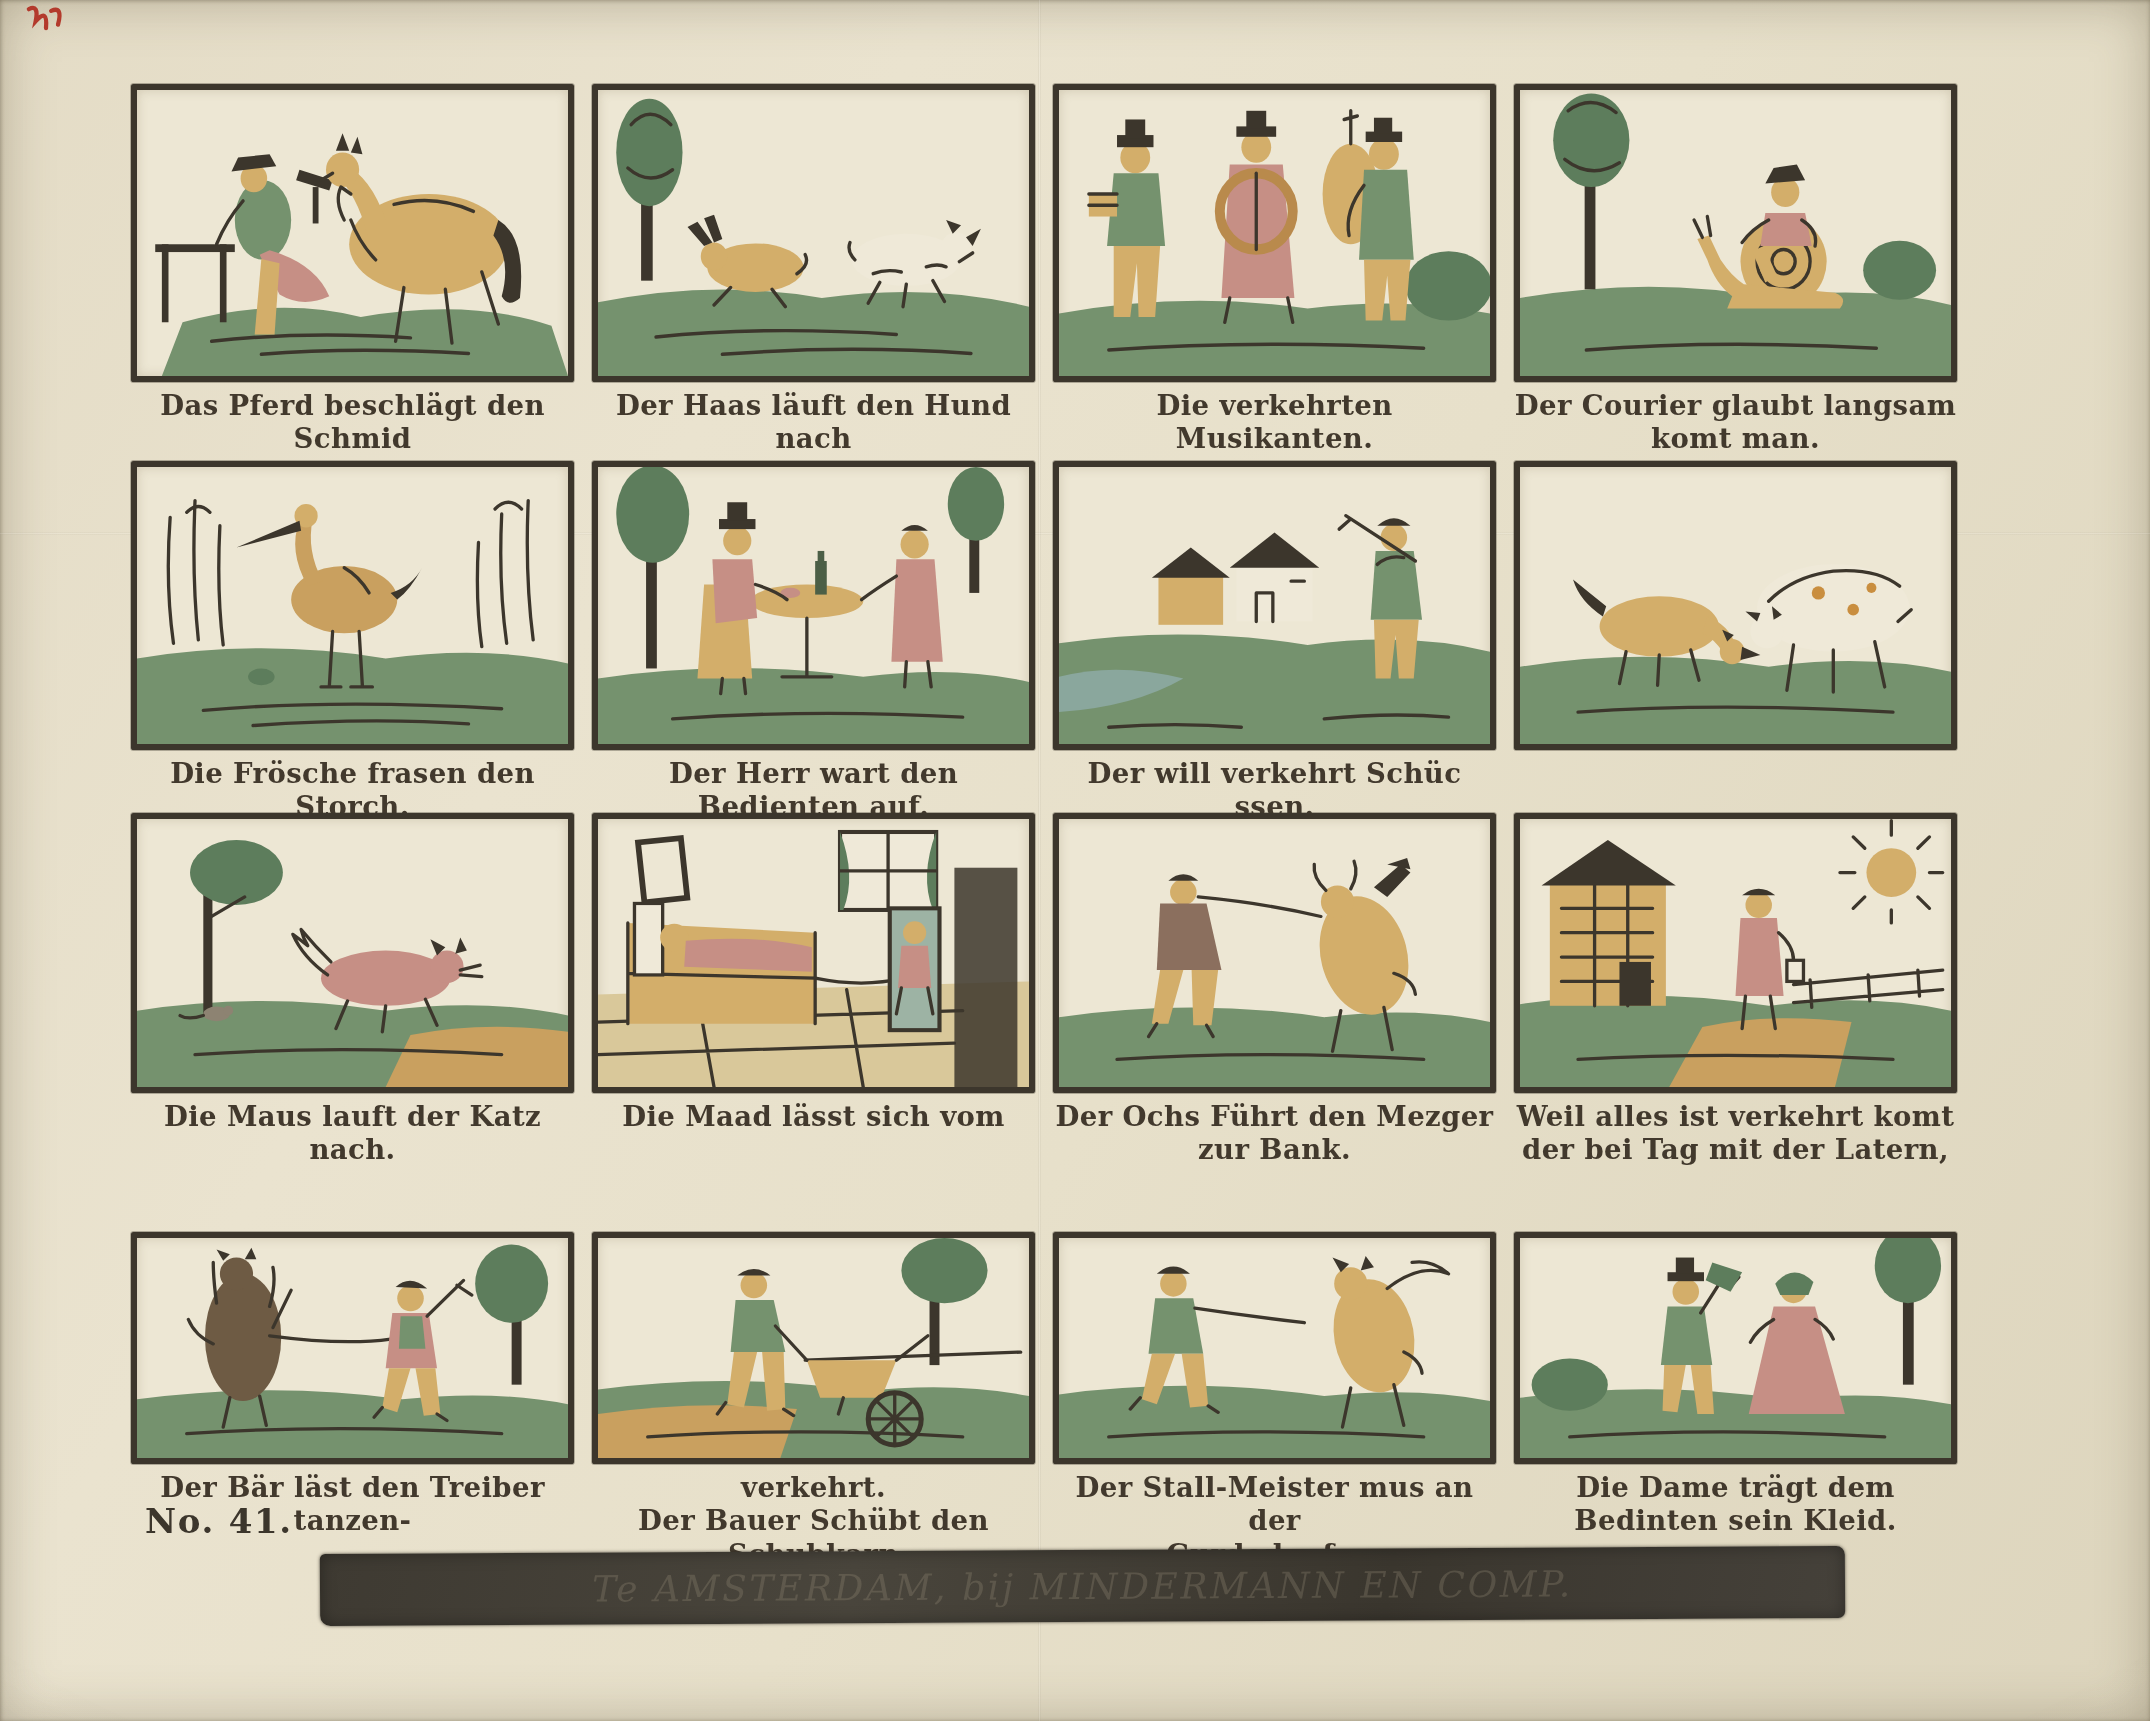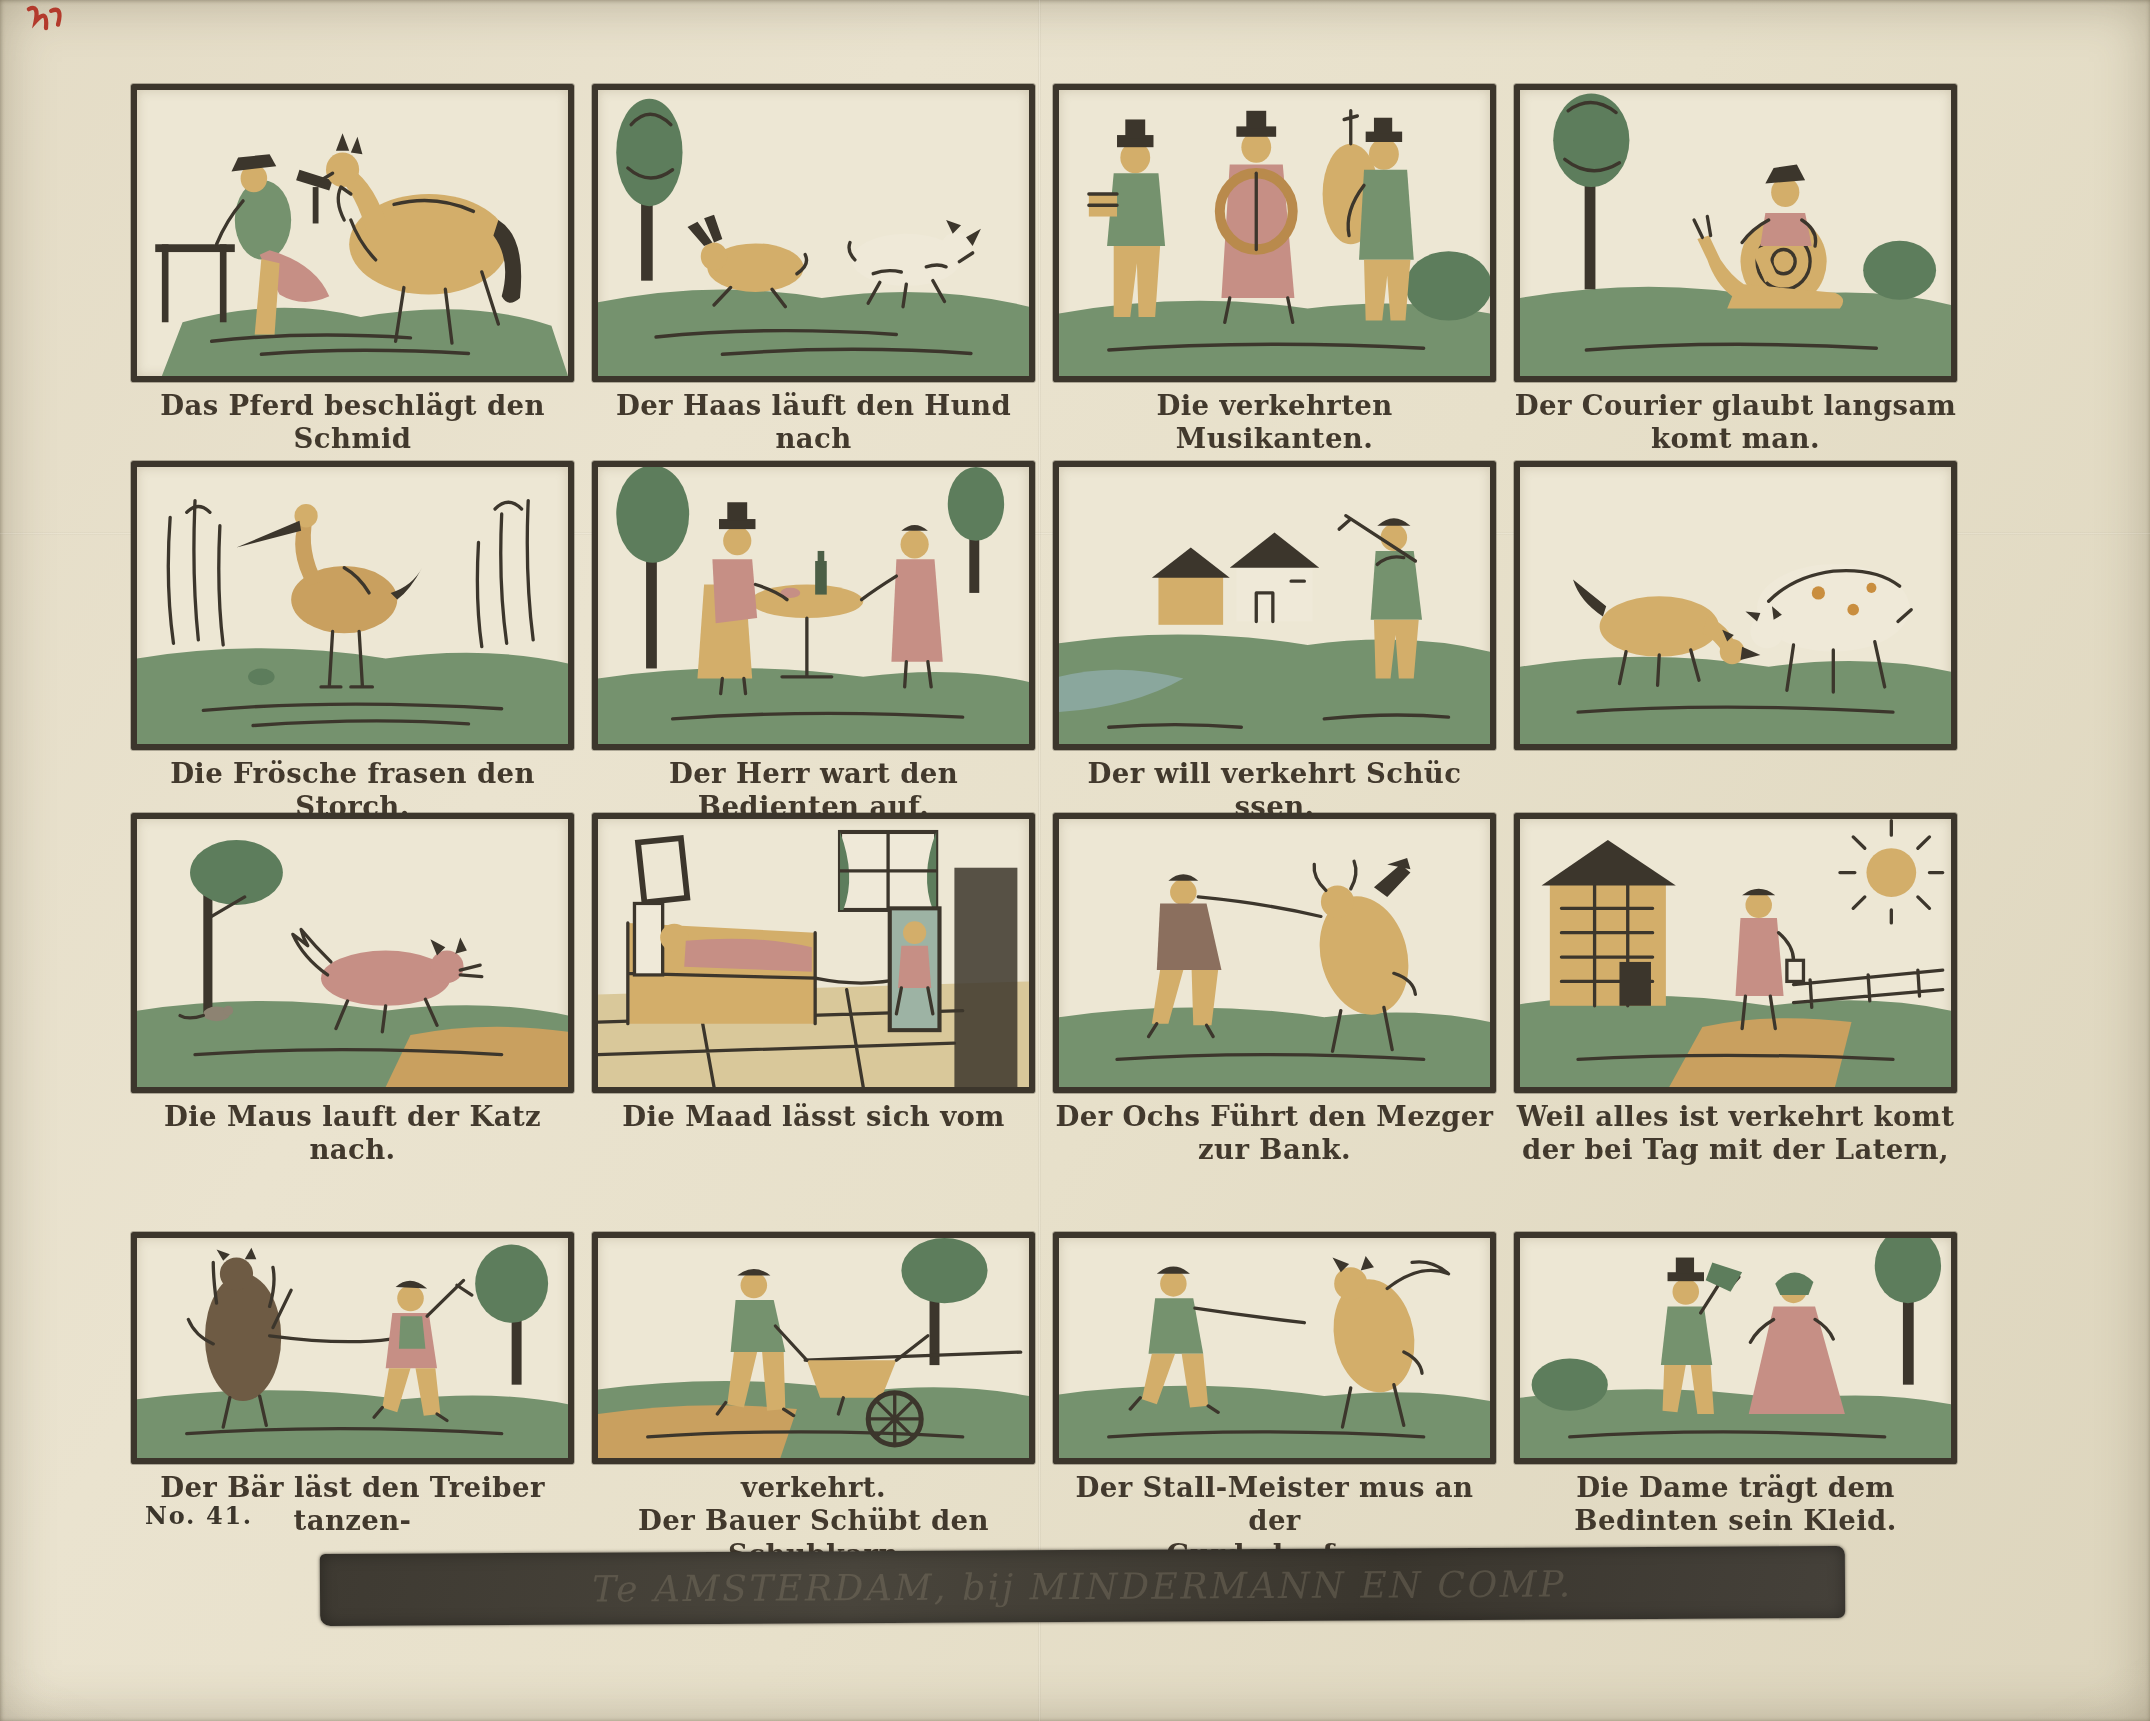--- a/index.html
+++ b/index.html
@@ -20,21 +20,21 @@
   .frame{
     border:6.9px solid #3c362c;border-radius:2.6px;
     background:#ede7d4;
     box-shadow:0 0 0 0.9px rgba(60,54,44,0.35), inset 0 0 10.3px rgba(120,105,70,0.25);
     overflow:hidden;
   }
   .r1 .frame{height:286px;} .r2 .frame{height:277px;} .r3 .frame{height:268px;} .r4 .frame{height:220px;}
   .frame svg{display:block;width:100%;height:100%;}
   .caption{margin-top:6.9px;text-align:center;font-size:27.5px;line-height:1.22;font-weight:600;color:#42392d;letter-spacing:0.4px;}
   .row.r1{height:377px;} .row.r2{height:352px;} .row.r3{height:380px;} .row.r4{margin-top:39px;}
-  .number-label{position:absolute;left:145px;top:1501px;font-size:24px;font-weight:700;letter-spacing:1.7px;color:#3c362c;}
+  .number-label{position:absolute;left:145px;top:1501px;font-size:34px;font-weight:700;letter-spacing:1.7px;color:#3c362c;}
   .censor-bar{
     position:absolute;left:320px;top:1550px;width:1525px;height:72px;
     background:linear-gradient(100deg,#3e3a32 0%, #49453c 35%, #3a362e 70%, #45413a 100%);
     border-radius:5.2px 8.6px 6.9px 10.3px;
     transform:rotate(-0.3deg);
     box-shadow:0 0 3.4px rgba(40,36,28,0.8), inset 0 0 15.5px rgba(0,0,0,0.35);
     display:flex;align-items:center;justify-content:center;
   }
   .imprint-text{font-size:36px;font-style:italic;letter-spacing:2.6px;color:rgba(150,140,118,0.30);white-space:nowrap;overflow:hidden;}
   .corner-mark{position:absolute;left:22.4px;top:1.7px;width:60px;height:52px;}

